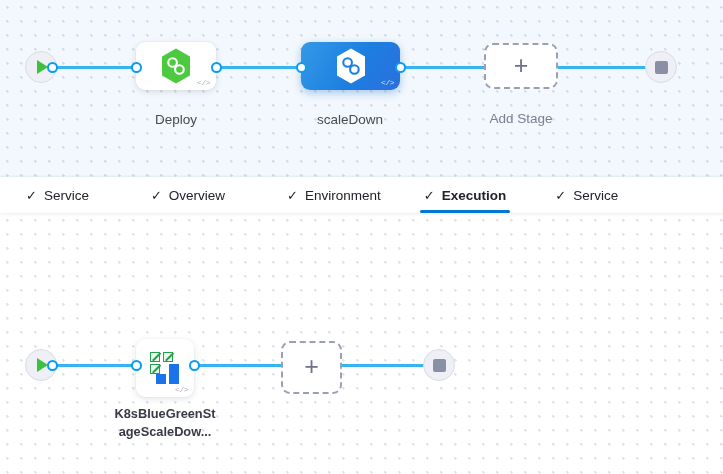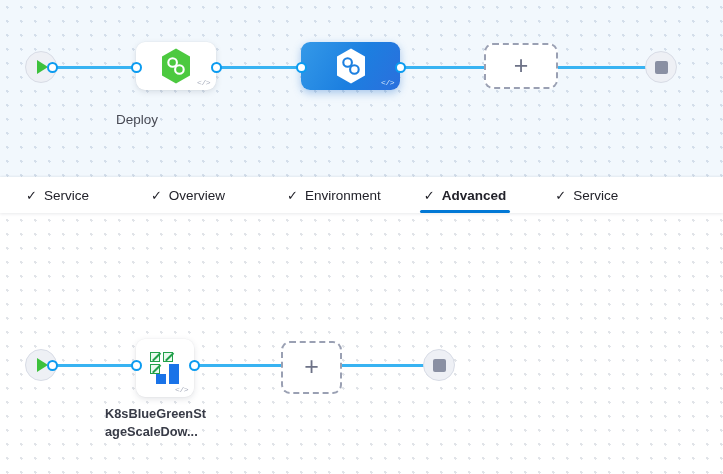--- a/index.html
+++ b/index.html
@@ -125,21 +125,21 @@
     font-size:8px; line-height:1; letter-spacing:-0.5px;
     color:#a9aebd; font-family:"Liberation Mono", monospace;
   }
   .code-badge.on-blue{ color:#cfe4fb; }
 
   
   .hex{ position:relative; width:34px; height:38px; display:block; }
 
   
   .caption{
-    position:absolute; 
+    position:absolute; text-align:center;
     font-size:13.5px; color:#484a54; line-height:1.42;
   }
   .caption.muted{ color:#7b8093; }
   .caption.step{ color:#383b47; font-size:12.8px; }
 
   
   .k8sicon{ position:relative; width:34px; height:32px; }
   .k8sicon i{ position:absolute; display:block; width:10px; height:10px; }
   .k8sicon i.g{ border:1.6px solid #22a04a; background:#eafaef; }
   .k8sicon i.g:before{
@@ -180,24 +180,26 @@
     <div class="card card-blue" style="left:301px; top:42px; width:99px; height:48px;">
       <svg class="hex" viewBox="0 0 34 38">
         <path d="M17 1.5 L31 9.5 L31 28.5 L17 36.5 L3 28.5 L3 9.5 Z" fill="#ffffff"></path>
         <path d="M13.6 11.2 a4.3 4.3 0 1 0 0 8.6 a4.3 4.3 0 1 0 0 -8.6 Z" fill="none" stroke="#1c7fe0" stroke-width="2.1"></path>
         <path d="M20.4 18.2 a4.3 4.3 0 1 0 0 8.6 a4.3 4.3 0 1 0 0 -8.6 Z" fill="none" stroke="#1c7fe0" stroke-width="2.1"></path>
       </svg>
       <span class="code-badge on-blue">&lt;/&gt;</span>
     </div>
     <div class="port" style="left:296px; top:62px;"></div>
     <div class="port" style="left:395px; top:62px;"></div>
+    <div class="caption" style="left:290px; top:110px; width:120px;">scaleDown</div>
 
     <div class="card card-dashed" style="left:484px; top:43px; width:74px; height:46px;">
       <span class="plus">+</span>
     </div>
+    <div class="caption muted" style="left:461px; top:109px; width:120px;">Add Stage</div>
 
     <div class="port" style="left:648px; top:62px;"></div>
     <div class="terminal" style="left:645px; top:51px;">
       <div class="stop-sq"></div>
     </div>
   </div>
 
   <div class="tabbar">
     <div class="tab" style="margin-left:26px;">
       <span class="check">✓</span>
@@ -206,21 +208,21 @@
     <div class="tab" style="margin-left:62px;">
       <span class="check">✓</span>
       <span class="tab-label">Overview</span>
     </div>
     <div class="tab" style="margin-left:62px;">
       <span class="check">✓</span>
       <span class="tab-label">Environment</span>
     </div>
     <div class="tab active" style="margin-left:43px;">
       <span class="check">✓</span>
-      <span class="tab-label">Advanced</span>
+      <span class="tab-label">Execution</span>
     </div>
     <div class="tab" style="margin-left:49px;">
       <span class="check">✓</span>
       <span class="tab-label">Service</span>
     </div>
   </div>
 
   <div class="exec-canvas dots">
 
     <div class="wire" style="left:49px;  top:151px; width:97px;"></div>

